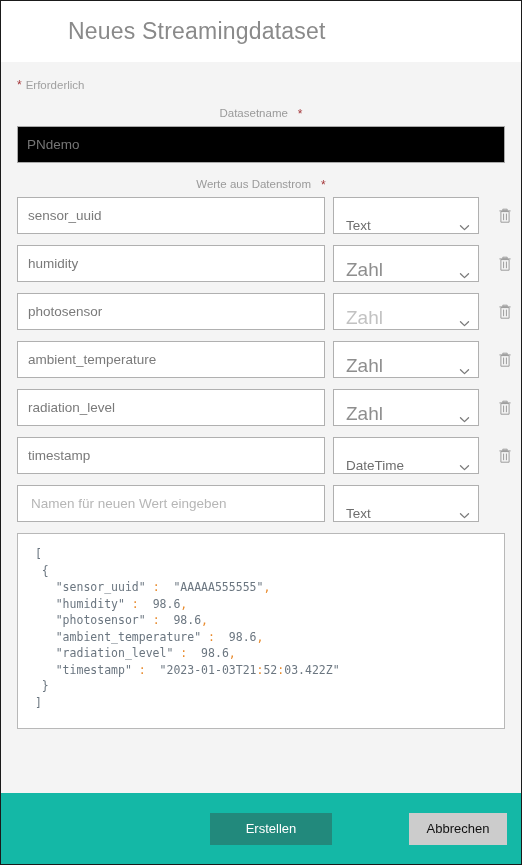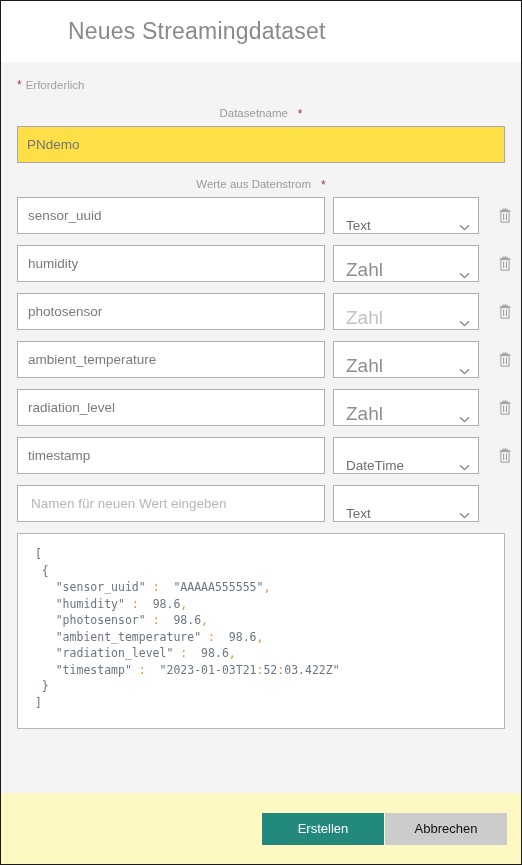--- a/index.html
+++ b/index.html
@@ -69,21 +69,21 @@
     line-height: 14px;
     white-space: nowrap;
     text-align: center;
   }
   .field-label .ast { margin-left: 10px; position: relative; top: 1px; }
 
   
   .text-input {
     width: 100%;
     height: 37px;
-    background: #fde047;
+    background: #000000;
     border: 1px solid #a9a9a9;
     font-family: "Liberation Sans", sans-serif;
     font-size: 13.5px;
     color: #767676;
     padding: 0 9px;
     outline: none;
   }
   .text-input::placeholder { color: #b4b4b4; }
 
   
@@ -164,44 +164,45 @@
   }
   .j-punct { color: #6b7680; }
   .j-op    { color: #e8892a; }
   .j-str   { color: #6b7680; }
   .j-num   { color: #6b7680; }
 
   
   .dlg-footer {
     flex: 0 0 71px;
     height: 71px;
-    background: #fef9c3;
+    background: #14b8a6;
     display: flex;
     align-items: center;
     justify-content: flex-end;
     padding: 0 14px;
+    gap: 46px;
   }
   .btn {
     height: 32px;
     border: none;
     font-family: "Liberation Sans", sans-serif;
     font-size: 13px;
     cursor: pointer;
     padding: 0;
   }
   .btn-primary {
     width: 122px;
     background: #22897c;
     color: #ffffff;
   }
   .btn-secondary {
-    width: 122px;
+    width: 98px;
     background: #cccccc;
     color: #111111;
-    margin-left: 1px;
+    margin-left: 31px;
   }
 </style>
 </head>
 <body>
 
 <div class="dialog">
 
   <div class="dlg-header">
     <div class="dlg-title">Neues Streamingdataset</div>
   </div>

